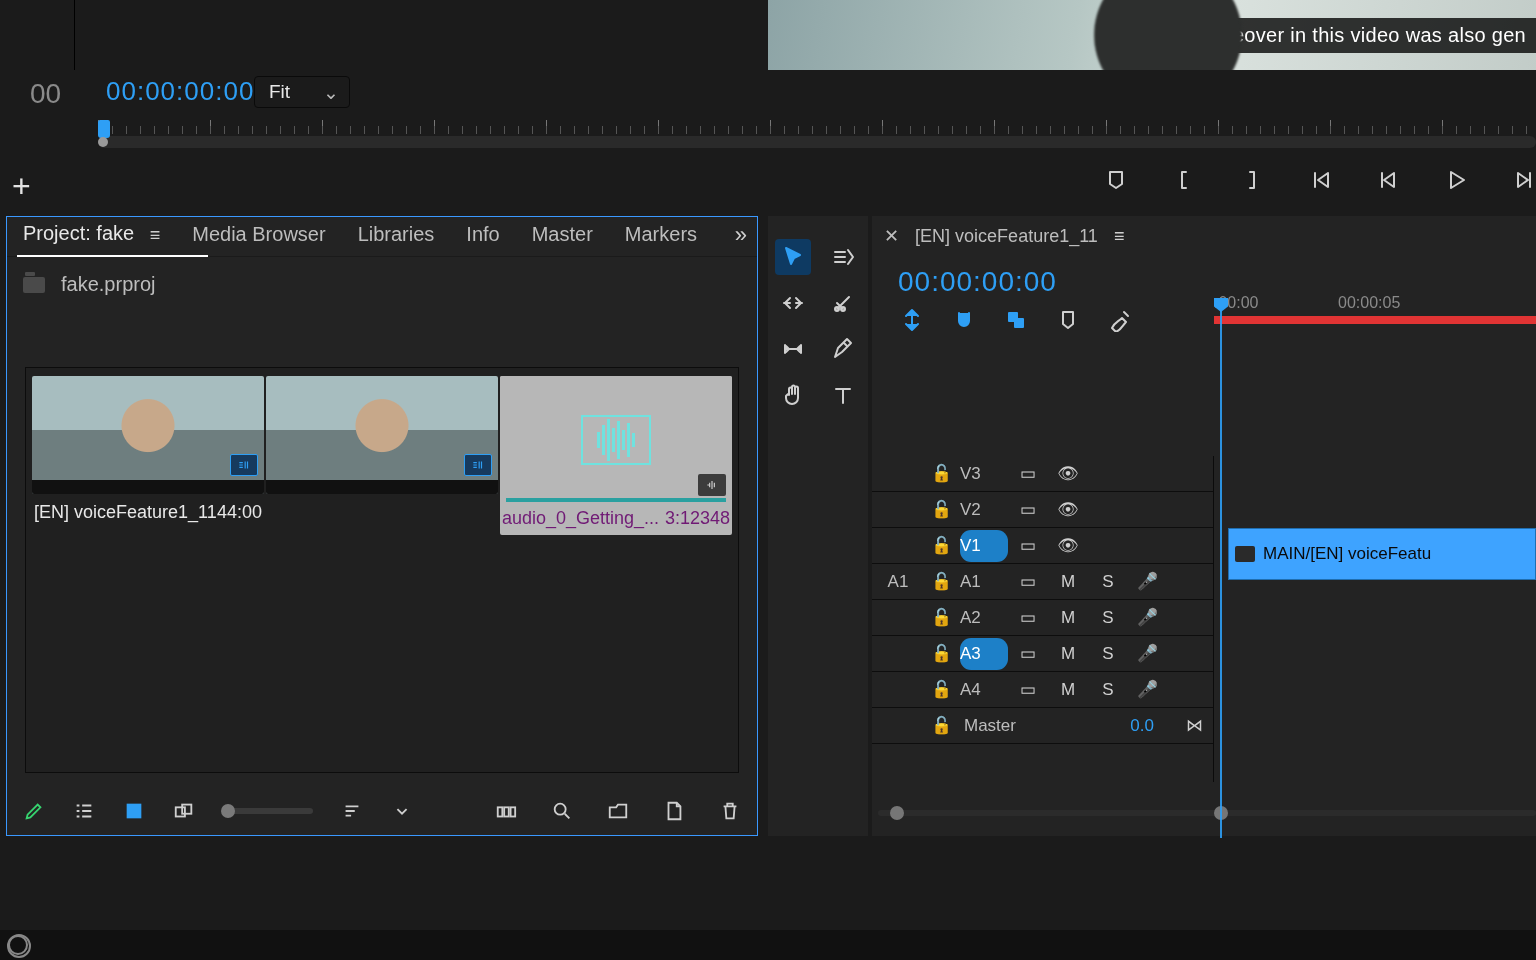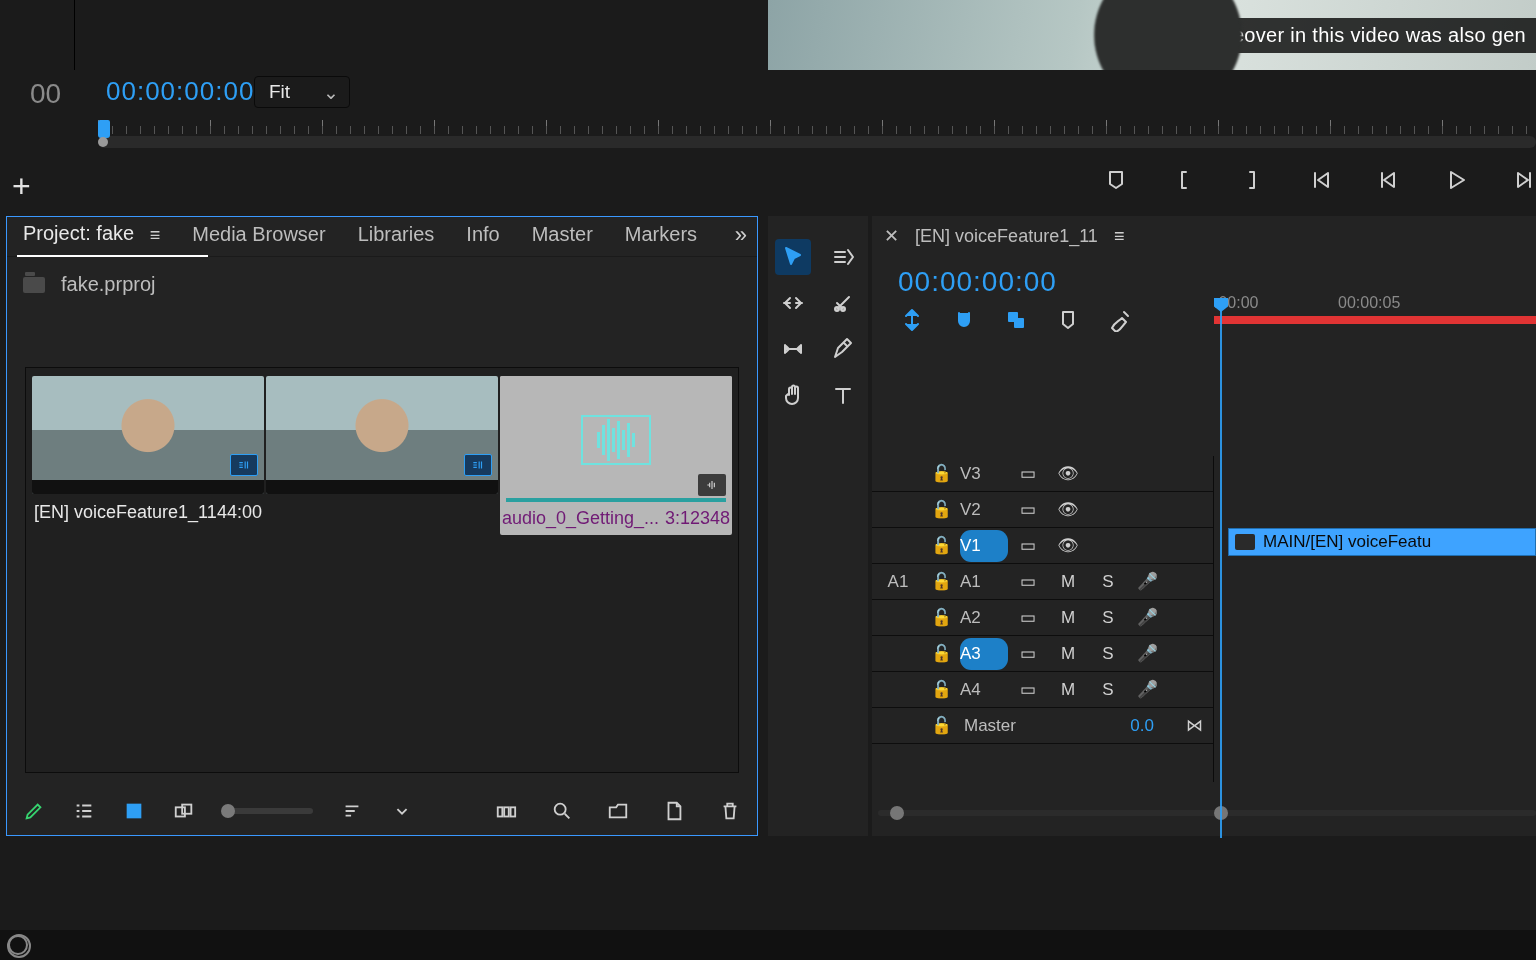--- a/index.html
+++ b/index.html
@@ -224,21 +224,21 @@
   .track-row .name{width:48px;text-align:left;}
   .track-row .name.sel{background:var(--blue-dark);color:#fff;height:32px;line-height:32px;border-radius:11px;}
   .track-row .tog{width:40px;text-align:center;color:#cfcfcf;}
   .track-row.master .val{margin-left:auto;margin-right:32px;color:var(--blue);}
   .track-row.master .bowtie{margin-right:10px;color:#cfcfcf;}
 
   .clips{
     position:absolute;left:342px;right:0;top:0;height:100%;
   }
   .clip{
-    position:absolute;left:14px;top:72px;right:0;height:28px;
+    position:absolute;left:14px;top:72px;right:0;height:52px;
     background:linear-gradient(var(--clip-blue),var(--clip-blue));
     border:1px solid var(--clip-blue-dark);
     display:flex;align-items:center;gap:8px;padding-left:6px;
     color:#0a0a0a;font-size:17px;overflow:hidden;
   }
   .clip .clip-fx{width:20px;height:16px;background:#2a2a2a;border-radius:2px;}
 
   
   .tl-hscroll{
     position:absolute;left:6px;right:0;top:588px;height:18px;

